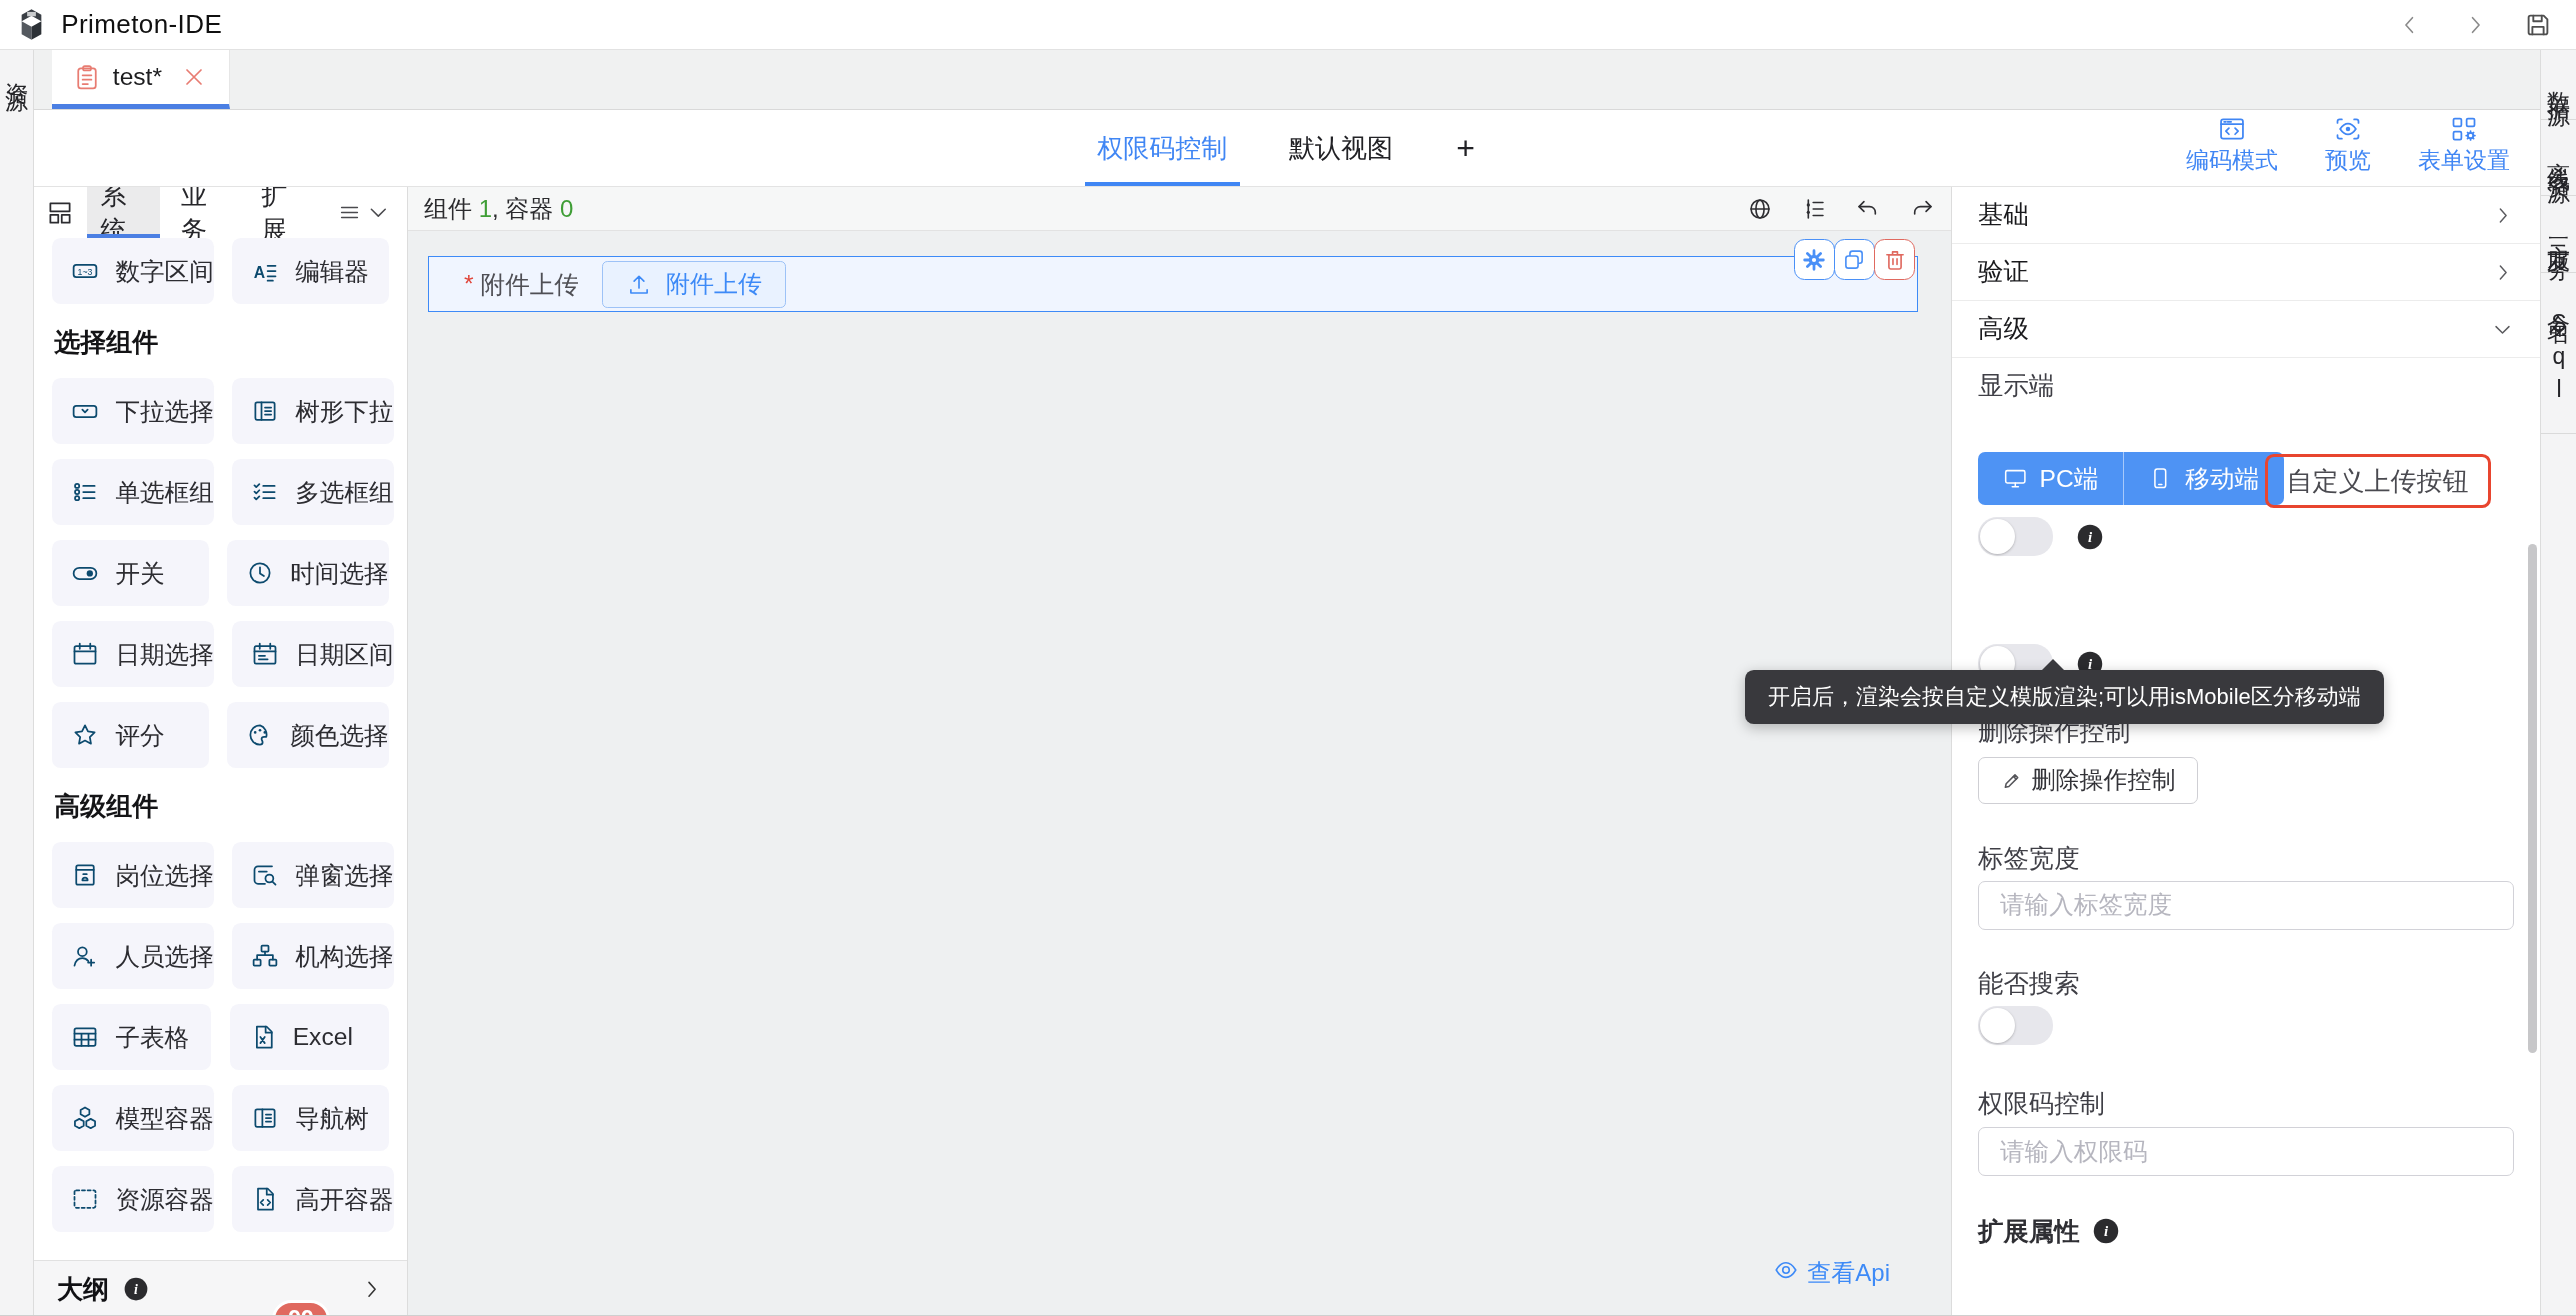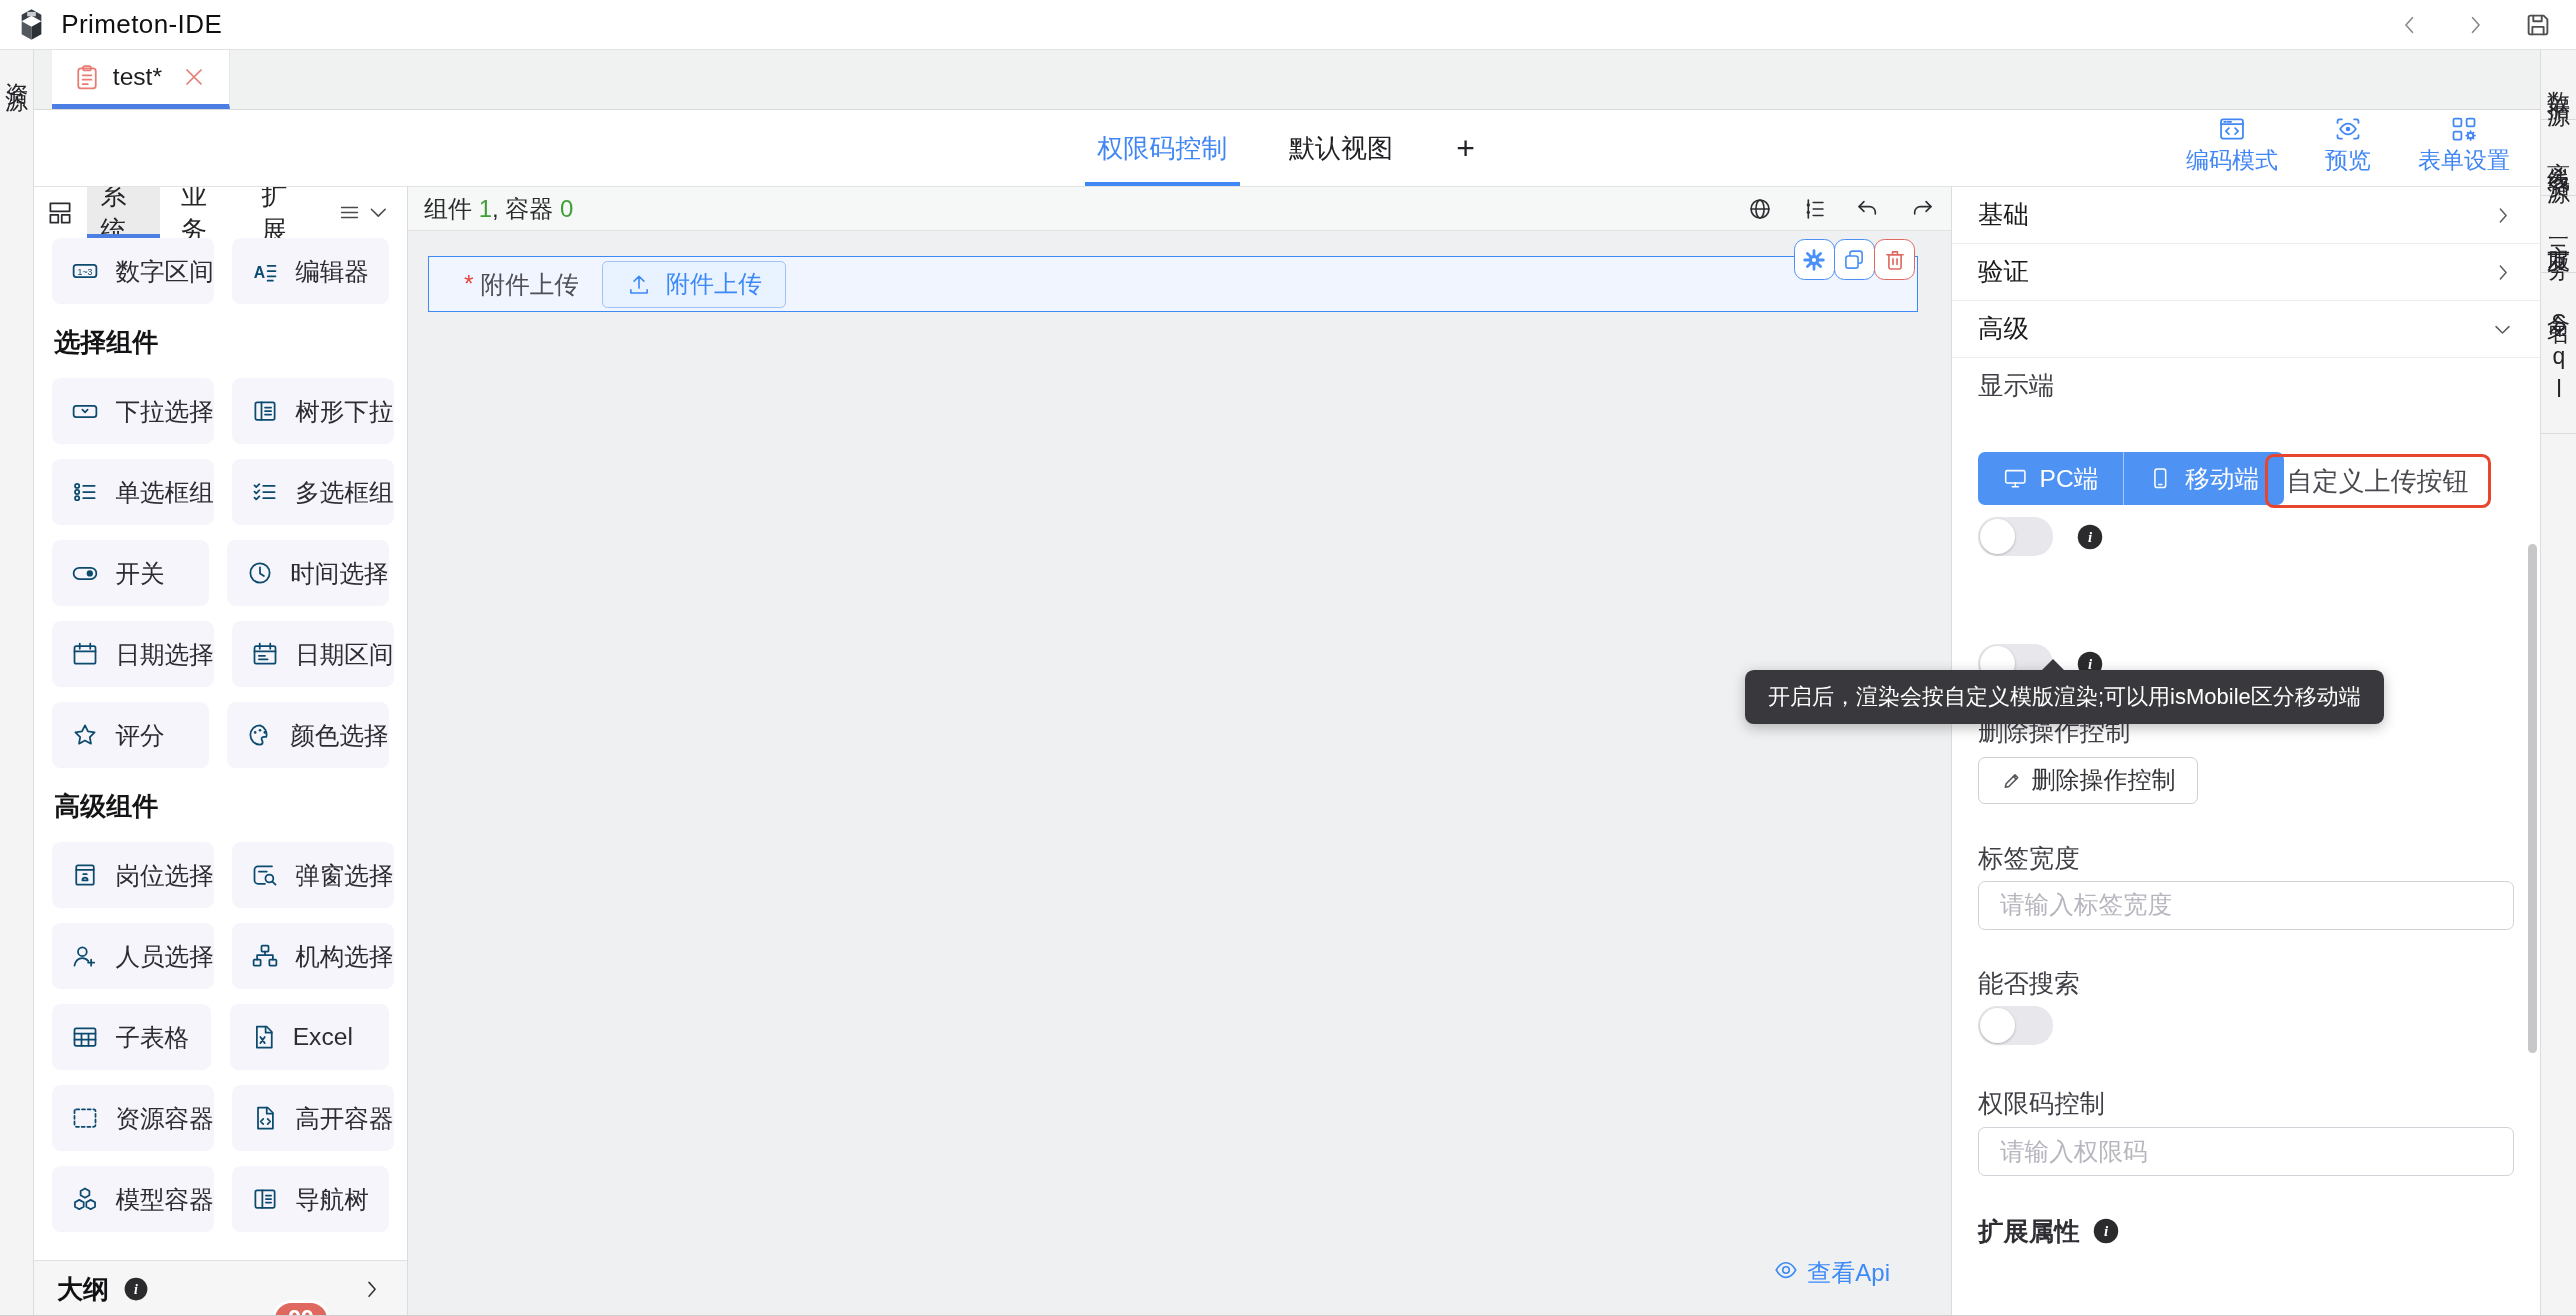--- a/index.html
+++ b/index.html
@@ -466,55 +466,55 @@
                     <path d="M13 16l5 7M18 16l-5 7"></path>
                   </svg>
                 </span>
                 <span class="pitem-label">Excel</span>
               </div>
             </div>
             <div class="prow">
               <div class="pitem">
                 <span class="icon">
                   <svg viewBox="0 0 32 32" fill="none" stroke="currentColor" stroke-width="2" stroke-linecap="round" stroke-linejoin="round">
+                    <path d="M16 4l5 2.8v5L16 14.6l-5-2.8v-5z"></path>
+                    <path d="M9.5 17l5 2.8v5l-5 2.8-5-2.8v-5z"></path>
+                    <path d="M22.5 17l5 2.8v5l-5 2.8-5-2.8v-5z"></path>
+                  </svg>
+                </span>
+                <span class="pitem-label">模型容器</span>
+              </div>
+              <div class="pitem">
+                <span class="icon">
+                  <svg viewBox="0 0 32 32" fill="none" stroke="currentColor" stroke-width="2" stroke-linecap="round" stroke-linejoin="round">
+                    <rect x="5" y="6" width="22" height="20" rx="2"></rect>
+                    <path d="M13 6v20M17 12h6M17 16h6M17 20h6"></path>
+                  </svg>
+                </span>
+                <span class="pitem-label">导航树</span>
+              </div>
+            </div>
+            <div class="prow">
+              <div class="pitem">
+                <span class="icon">
+                  <svg viewBox="0 0 32 32" fill="none" stroke="currentColor" stroke-width="2" stroke-linecap="round" stroke-linejoin="round">
                     <rect x="4" y="6" width="24" height="20" rx="2" stroke-dasharray="3.5 3"></rect>
                   </svg>
                 </span>
                 <span class="pitem-label">资源容器</span>
               </div>
               <div class="pitem">
                 <span class="icon">
                   <svg viewBox="0 0 32 32" fill="none" stroke="currentColor" stroke-width="2" stroke-linecap="round" stroke-linejoin="round">
                     <path d="M8 4h11l6 6v18H8z"></path>
                     <path d="M18 4v7h7"></path>
                     <path d="M14 17l-3 3 3 3M19 17l3 3-3 3"></path>
                   </svg>
                 </span>
                 <span class="pitem-label">高开容器</span>
-              </div>
-            </div>
-            <div class="prow">
-              <div class="pitem">
-                <span class="icon">
-                  <svg viewBox="0 0 32 32" fill="none" stroke="currentColor" stroke-width="2" stroke-linecap="round" stroke-linejoin="round">
-                    <path d="M16 4l5 2.8v5L16 14.6l-5-2.8v-5z"></path>
-                    <path d="M9.5 17l5 2.8v5l-5 2.8-5-2.8v-5z"></path>
-                    <path d="M22.5 17l5 2.8v5l-5 2.8-5-2.8v-5z"></path>
-                  </svg>
-                </span>
-                <span class="pitem-label">模型容器</span>
-              </div>
-              <div class="pitem">
-                <span class="icon">
-                  <svg viewBox="0 0 32 32" fill="none" stroke="currentColor" stroke-width="2" stroke-linecap="round" stroke-linejoin="round">
-                    <rect x="5" y="6" width="22" height="20" rx="2"></rect>
-                    <path d="M13 6v20M17 12h6M17 16h6M17 20h6"></path>
-                  </svg>
-                </span>
-                <span class="pitem-label">导航树</span>
               </div>
             </div>
           </div>
         <div class="outline-bar">
           <span class="outline-label">大纲</span>
           <span class="icon info">
               <svg viewBox="0 0 32 32" fill="none" stroke="currentColor" stroke-width="2" stroke-linecap="round" stroke-linejoin="round">
                 <circle cx="16" cy="16" r="14" fill="currentColor" stroke="none"></circle>
                 <text x="16" y="22" font-size="17" font-style="italic" font-weight="bold" text-anchor="middle" fill="#fff" stroke="none" font-family="Liberation Serif, serif">i</text>
               </svg>

